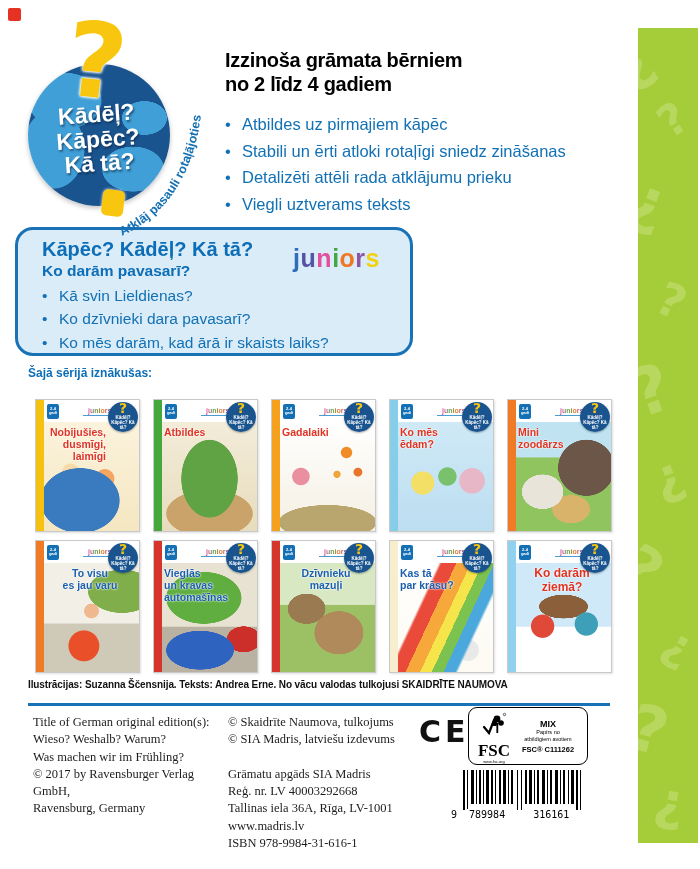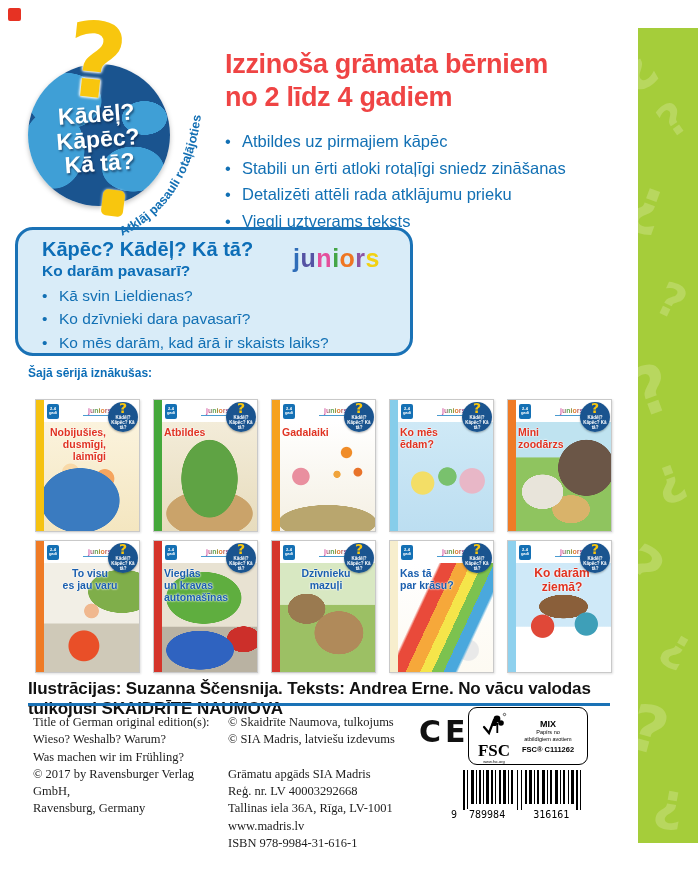--- a/index.html
+++ b/index.html
@@ -26,21 +26,21 @@
          transform:rotate(6deg);display:block;
          text-shadow:0 0 3px #fff,0 0 3px #fff,0 0 4px #fff;}
   .q-dot{position:absolute;left:76px;top:164px;width:22px;height:26px;background:#f8c60e;border-radius:5px;
          transform:rotate(7deg);z-index:4;box-shadow:0 0 3px #fff;}
   .logo-lines{position:absolute;left:6px;top:76px;width:132px;text-align:center;z-index:5;
       transform:rotate(-4deg);color:#fff;font-weight:800;font-size:23px;line-height:1.07;
       text-shadow:1px 2px 2px rgba(10,30,60,.55);}
   .tagline-svg{position:absolute;left:84px;top:14px;z-index:6;}
   
   .intro{position:absolute;left:225px;top:48px;width:400px;}
-  .intro h1{margin:0;font-size:27px;line-height:1.22;color:#ef4444;font-weight:800;letter-spacing:-.3px;}
+  .intro h1{margin:0;font-size:20px;line-height:1.22;color:#000000;font-weight:800;letter-spacing:-.3px;}
   ul.blue-list{margin:14px 0 0 0;padding:0;list-style:none;color:#1270b4;}
   ul.blue-list li{position:relative;padding-left:17px;font-size:16.5px;line-height:1.62;}
   ul.blue-list li::before{content:"•";position:absolute;left:0;top:0;}
   
   .fbox{position:absolute;left:15px;top:227px;width:398px;height:129px;background:#d9ecf8;
         border:3px solid #1a72b6;border-radius:18px;padding:8px 0 0 24px;box-sizing:border-box;}
   .fbox .t1{color:#0d6eb7;font-weight:700;font-size:20px;}
   .fbox .t2{color:#0d6eb7;font-weight:800;font-size:15.5px;margin-top:1px;}
   .fbox ul.blue-list li{font-size:15.5px;line-height:1.5;}
   .fbox ul.blue-list{margin-top:4px;}
@@ -103,21 +103,21 @@
         linear-gradient(#d8e8c2 0 38%,#9cc064 39% 100%);}
   .art9{background:linear-gradient(115deg,transparent 0 28%,#e94a3a 30% 40%,#f6a83a 40% 50%,#f5e54a 50% 58%,#7cc24f 58% 66%,#4aa8dd 66% 74%,transparent 76%),
         radial-gradient(circle at 28% 56%,#4a7cc0 0 11%,transparent 12%),
         radial-gradient(circle at 74% 80%,#e9e9e9 0 9%,transparent 10%),
         linear-gradient(#ffffff,#fdfaf2);}
   .art10{background:radial-gradient(circle at 28% 58%,#e04838 0 12%,transparent 13%),
         radial-gradient(circle at 74% 56%,#3e9fb8 0 12%,transparent 13%),
         radial-gradient(ellipse 26% 11% at 50% 40%,#8a5f3a 0 98%,transparent 100%),
         linear-gradient(#cfe9f8 0 58%,#ffffff 59% 100%);}
   
-  .credits{position:absolute;left:28px;top:679px;width:600px;font-size:17px;font-weight:700;color:#111;letter-spacing:-.1px;}
+  .credits{position:absolute;left:28px;top:679px;width:600px;font-size:10px;font-weight:700;color:#111;letter-spacing:-.1px;}
   .rule{position:absolute;left:28px;top:703px;width:582px;height:3px;background:#1a72b6;}
   .imprint{font-family:"Liberation Serif",serif;font-size:12.5px;line-height:1.38;color:#1c1c1c;position:absolute;top:714px;}
   .col1{left:33px;width:190px;}
   .col2{left:228px;width:190px;}
   .ce{position:absolute;left:419px;top:714px;font-family:"DejaVu Sans",sans-serif;font-size:30px;font-weight:600;letter-spacing:4px;color:#111;}
   .fsc{position:absolute;left:468px;top:707px;width:120px;height:58px;border:1.6px solid #000;border-radius:9px;
        display:flex;box-sizing:border-box;padding:4px 4px 3px 6px;background:#fff;}
   .fsc-left{width:38px;text-align:center;}
   .fsc-left .acr{font-family:"Liberation Serif",serif;font-weight:700;font-size:17px;line-height:1;}
   .fsc-left .url{font-size:4px;}

